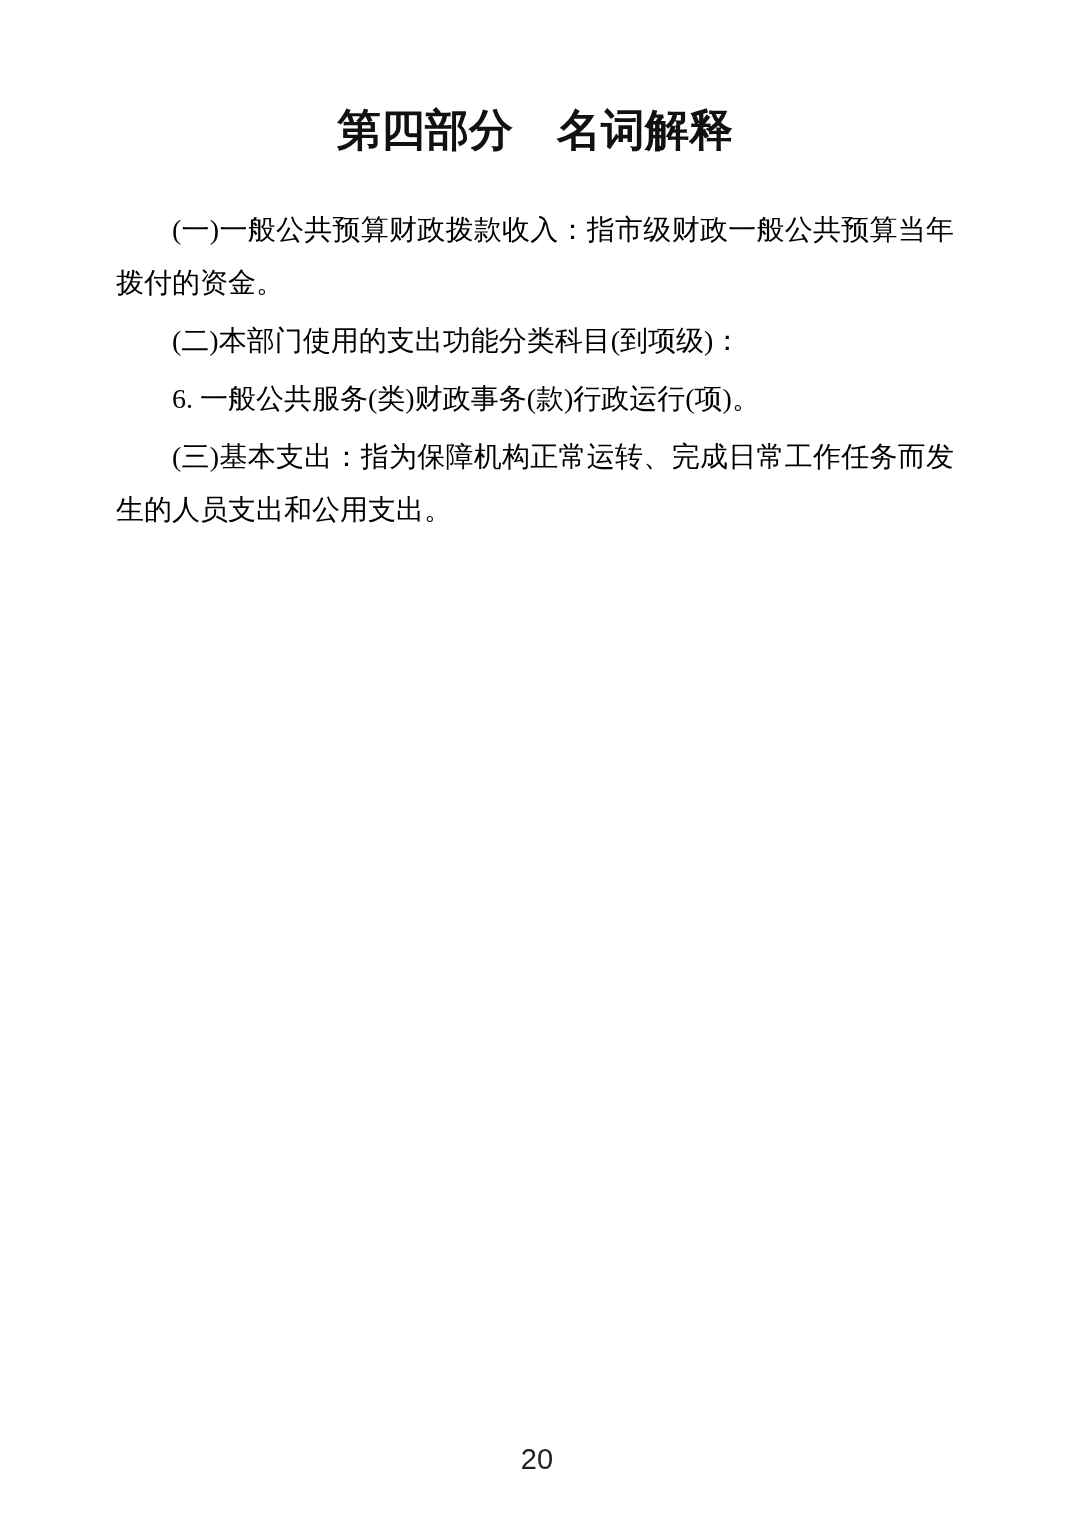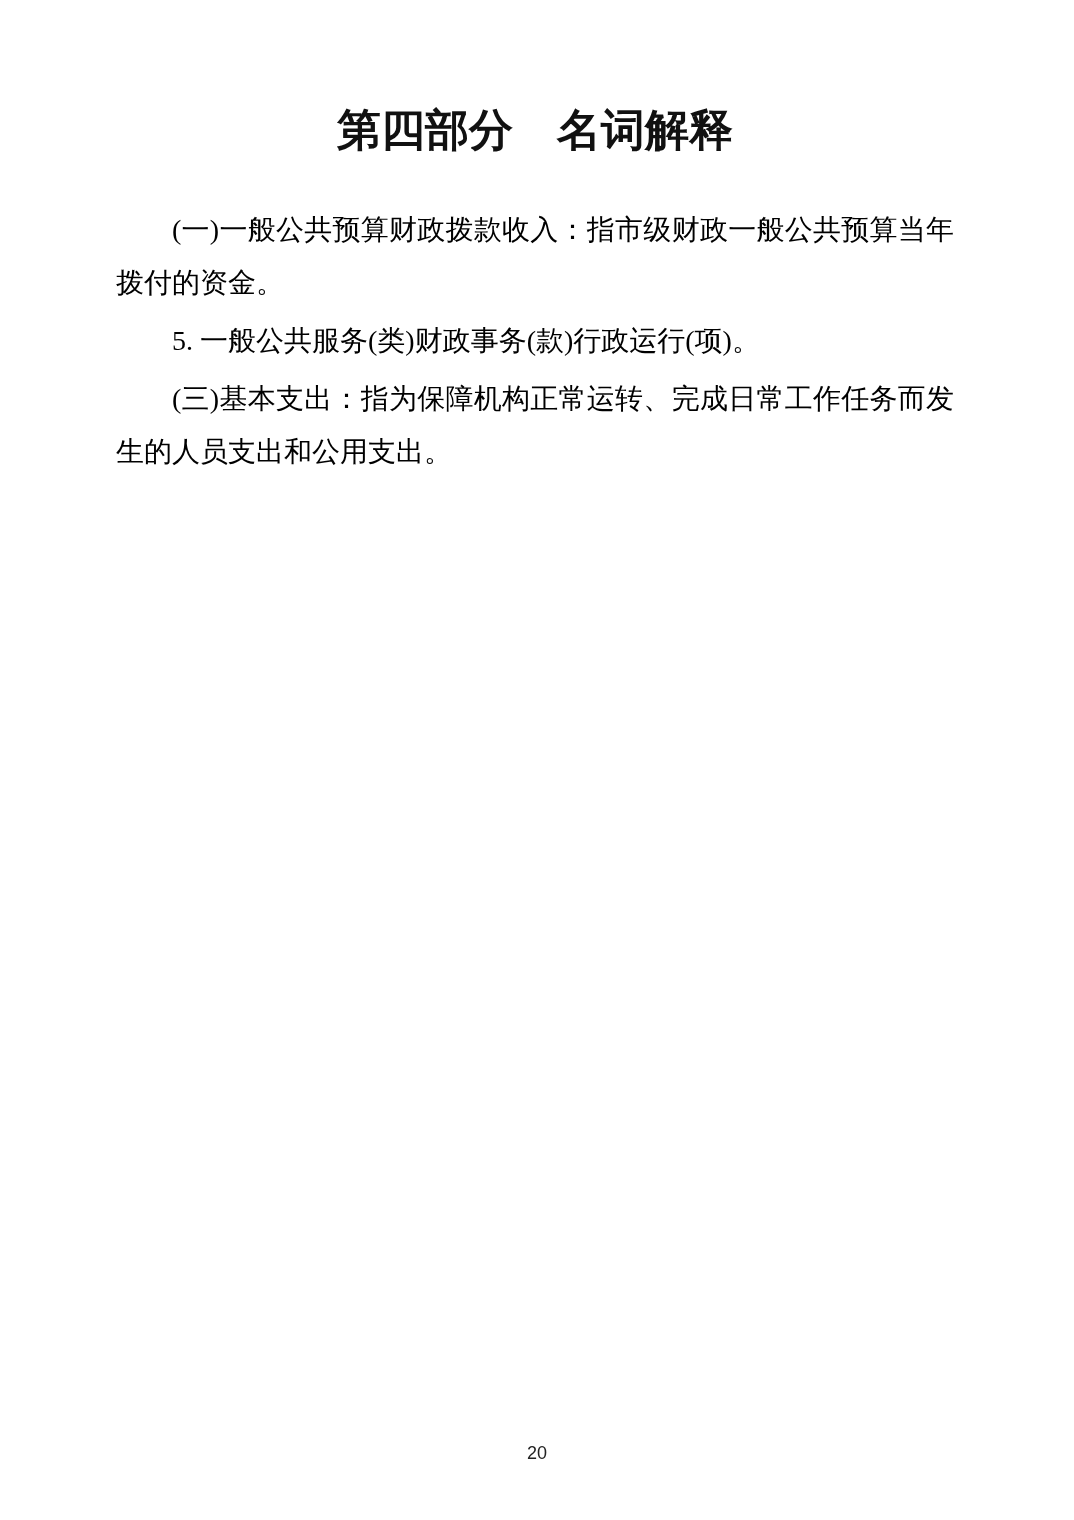--- a/index.html
+++ b/index.html
@@ -34,36 +34,37 @@
     line-height: 53px;
     text-align: justify;
     text-justify: inter-character;
     text-indent: 2em;
     margin: 0 0 5px 0;
     color: #000000;
   }
   .page-number {
     position: absolute;
     left: 0;
-    bottom: 56px;
+    bottom: 44px;
     width: 100%;
     text-align: center;
     font-family: "Liberation Sans", "DejaVu Sans", sans-serif;
-    font-size: 18px;
+    font-size: 29px;
     color: #222222;
   }
 </style>
 </head>
 <body>
 
 <div class="page">
 
   <h1 class="doc-title">第四部分　名词解释</h1>
 
   <div class="doc-body">
     <p>(一)一般公共预算财政拨款收入：指市级财政一般公共预算当年拨付的资金。</p>
-    <p>5. 一般公共服务(类)财政事务(款)行政运行(项)。</p>
+    <p>(二)本部门使用的支出功能分类科目(到项级)：</p>
+    <p>6. 一般公共服务(类)财政事务(款)行政运行(项)。</p>
     <p>(三)基本支出：指为保障机构正常运转、完成日常工作任务而发生的人员支出和公用支出。</p>
   </div>
 
   <div class="page-number">20</div>
 
 </div>
 
 </body></html>

